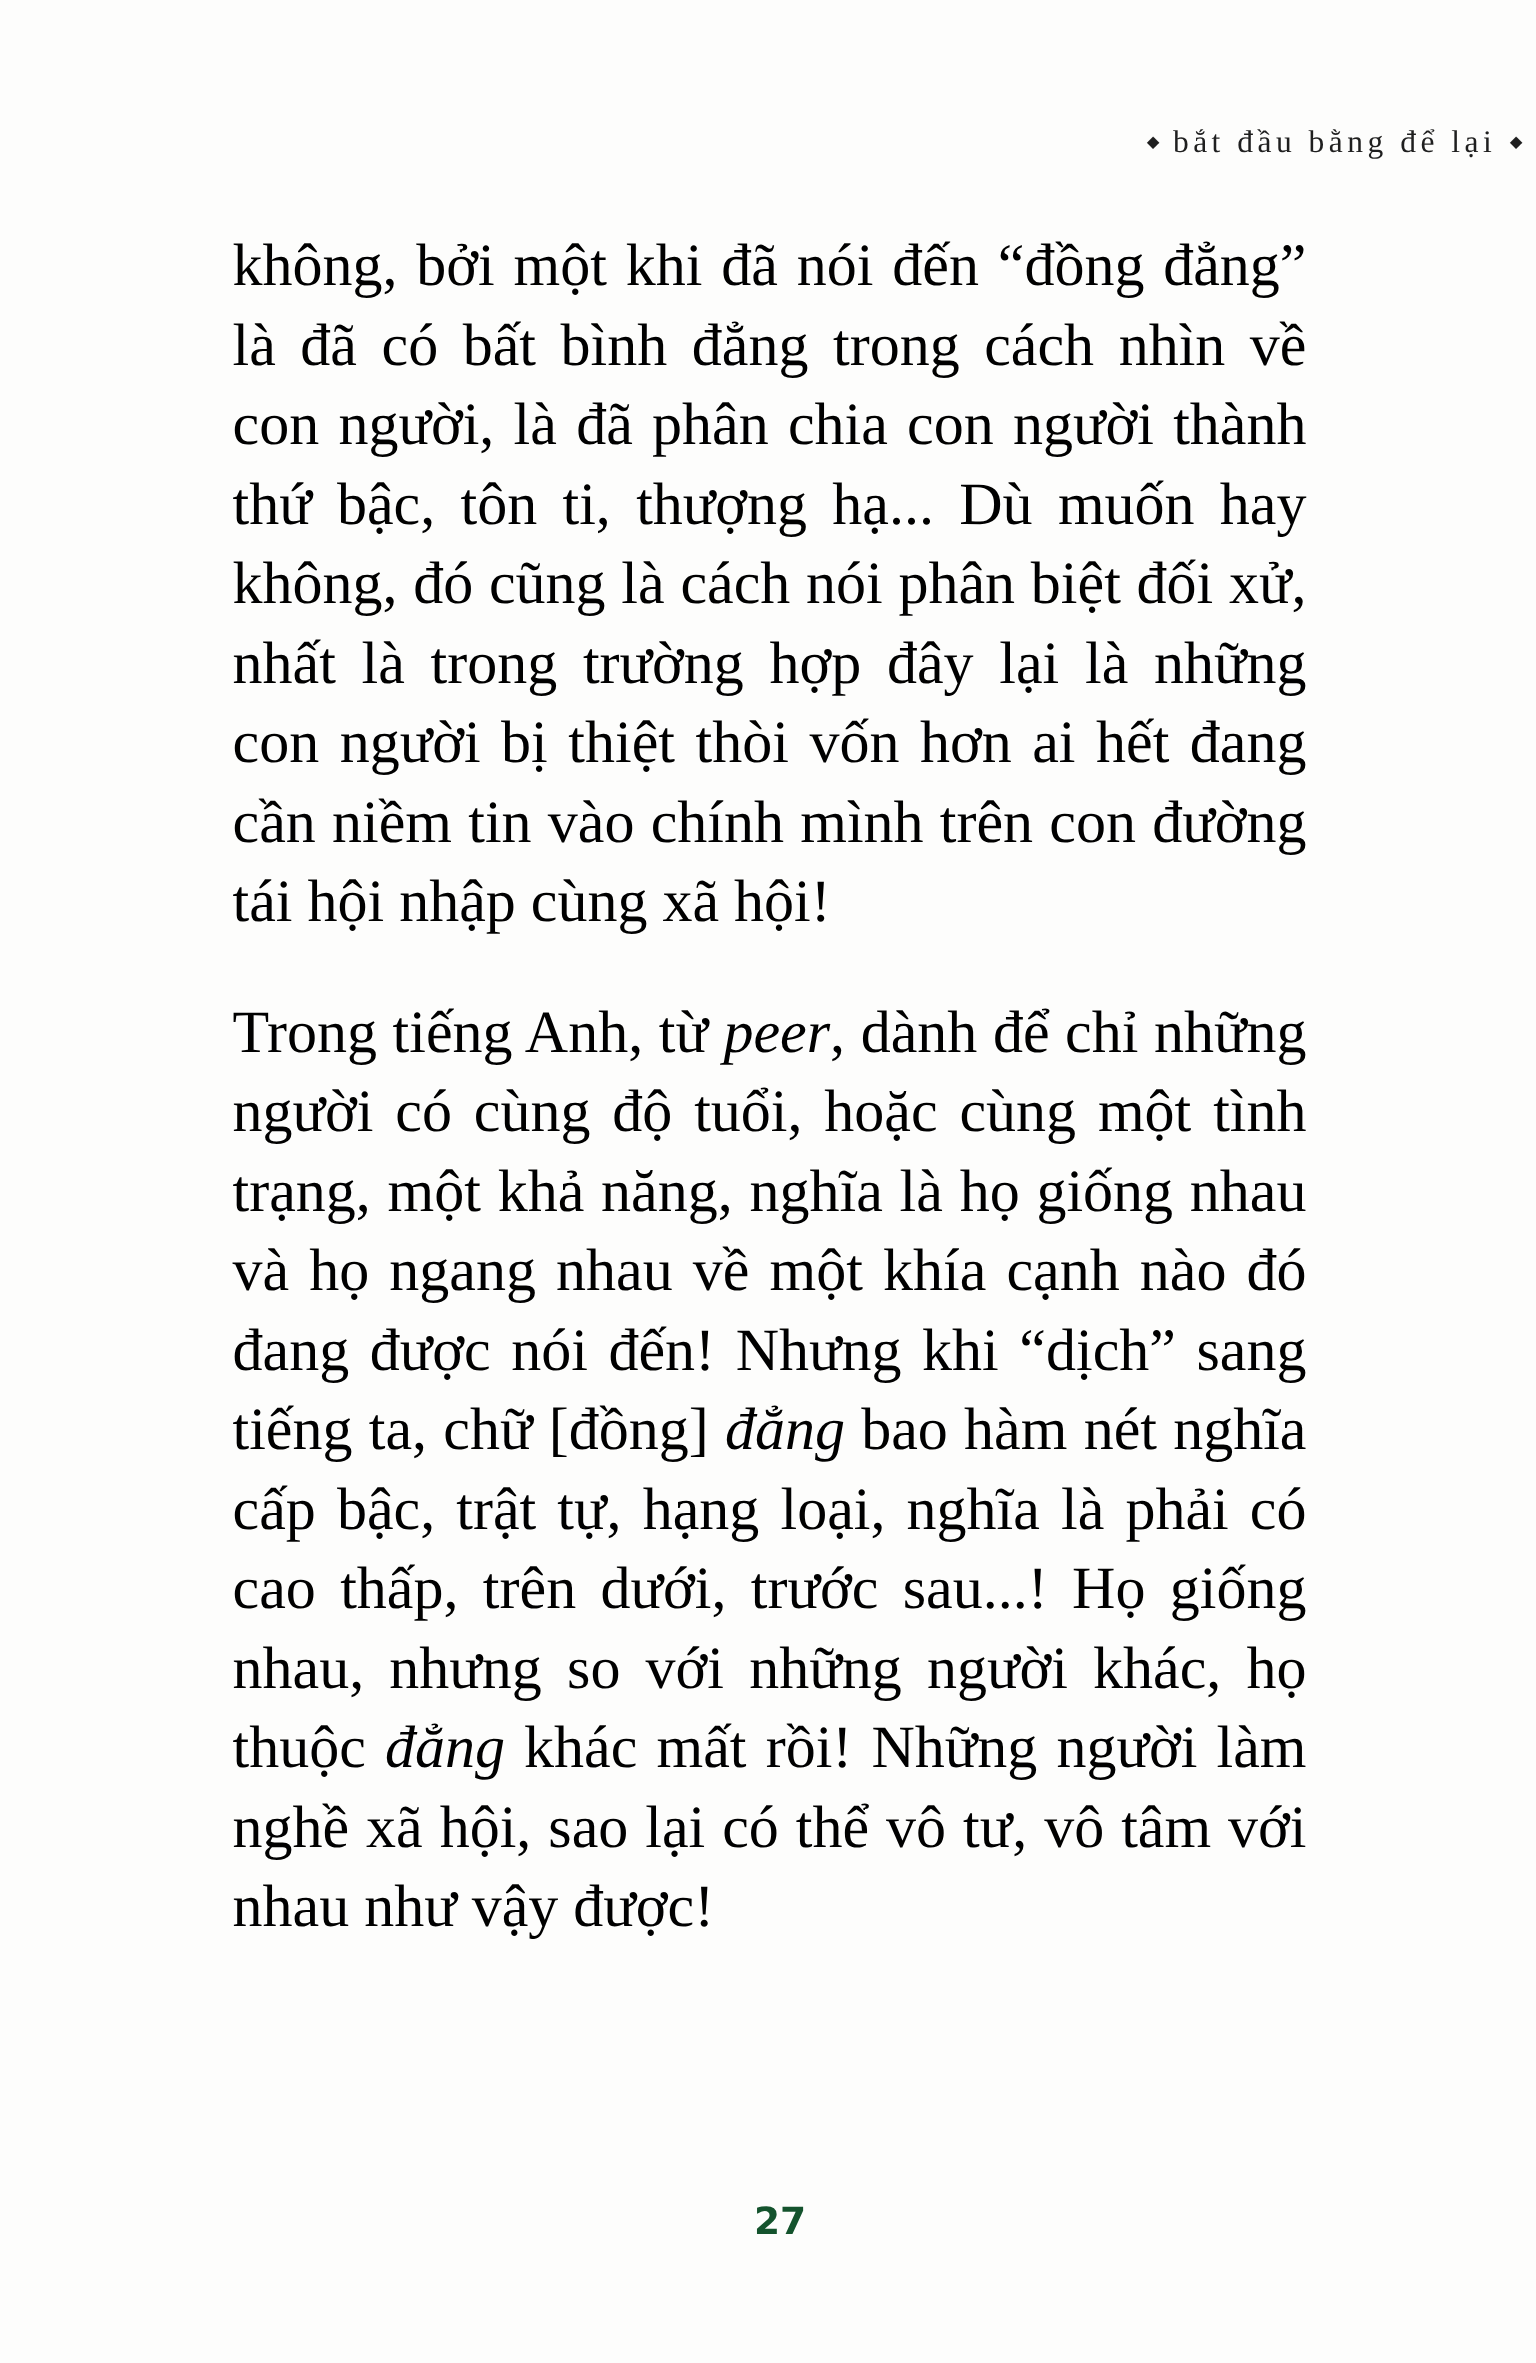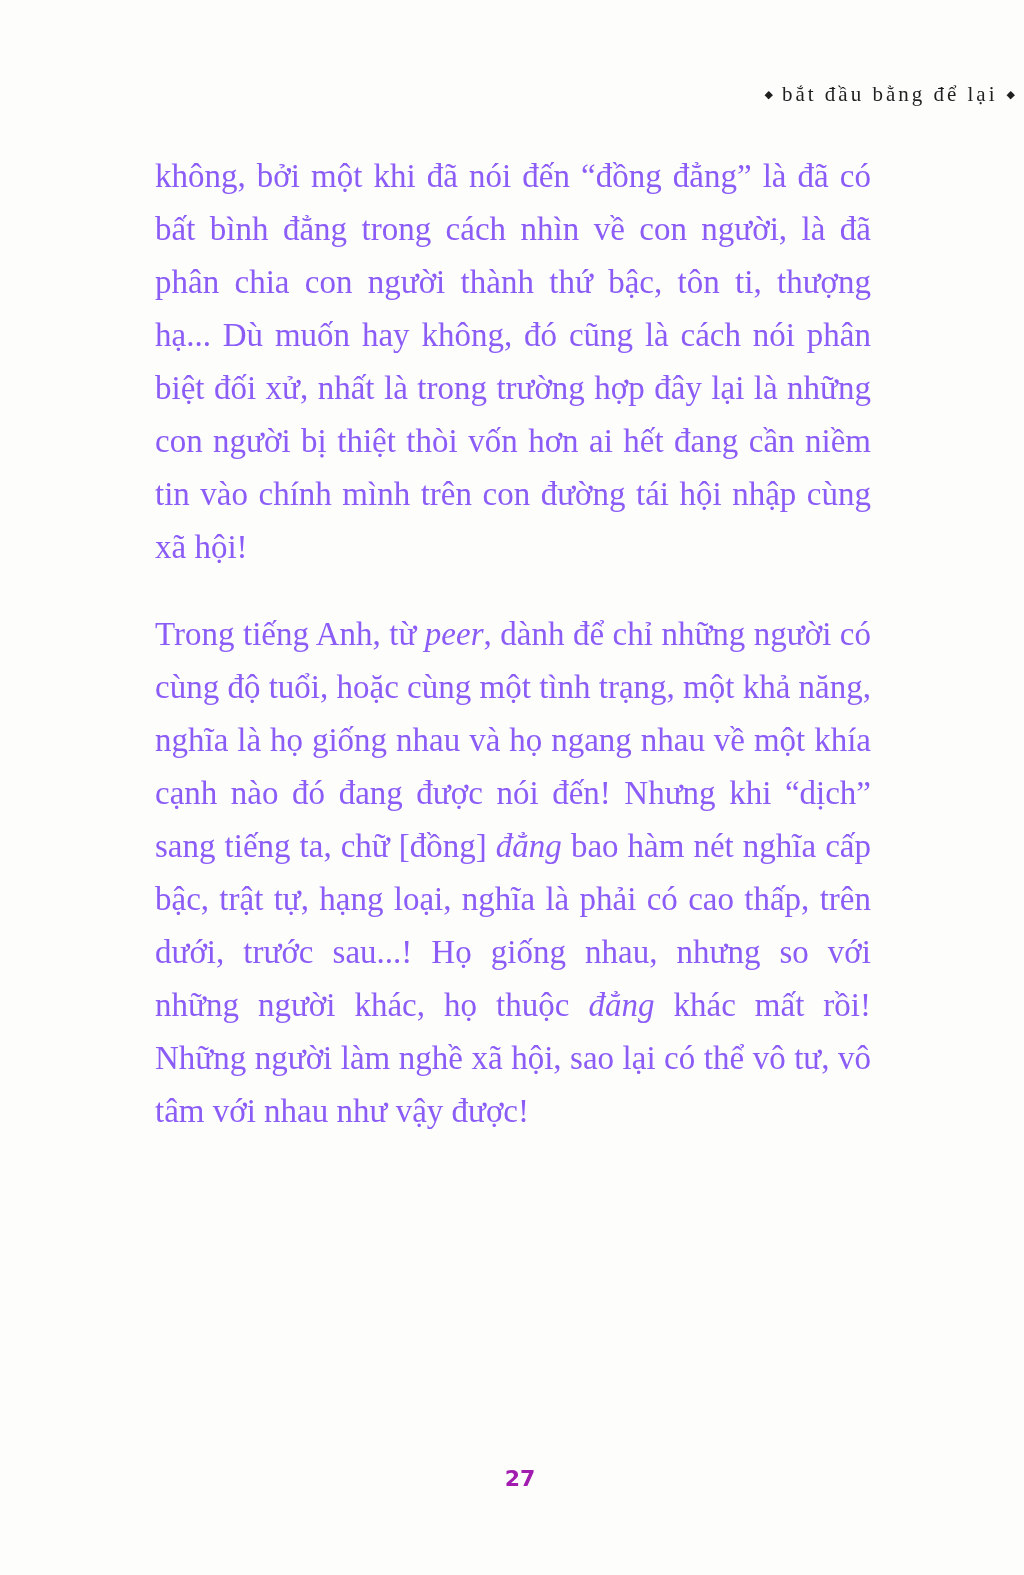--- a/index.html
+++ b/index.html
@@ -37,40 +37,40 @@
     color: #1f1f1f;
   }
   .content {
     position: absolute;
     top: 150px;
     left: 155px;
     width: 716px;
   }
   .para {
     margin: 0 0 34px 0;
-    font-size: 33px;
+    font-size: 40px;
     line-height: 53px;
     text-align: justify;
-    color: #8b5cf6;
+    color: #000000;
   }
   .para em {
     font-style: italic;
   }
   .page-footer {
     position: absolute;
     top: 1466px;
     left: 0;
     right: 0;
     text-align: center;
   }
   .page-number {
     font-family: "DejaVu Sans", "Liberation Sans", sans-serif;
     font-weight: 700;
-    font-size: 22px;
-    color: #a21caf;
+    font-size: 25px;
+    color: #14532d;
     margin-left: 16px;
   }
 </style>
 </head>
 <body>
 
 <div class="page">
 
   <header class="running-header">
     <span class="ornament">◆</span><span>bắt đầu bằng để lại</span><span class="ornament">◆</span>

